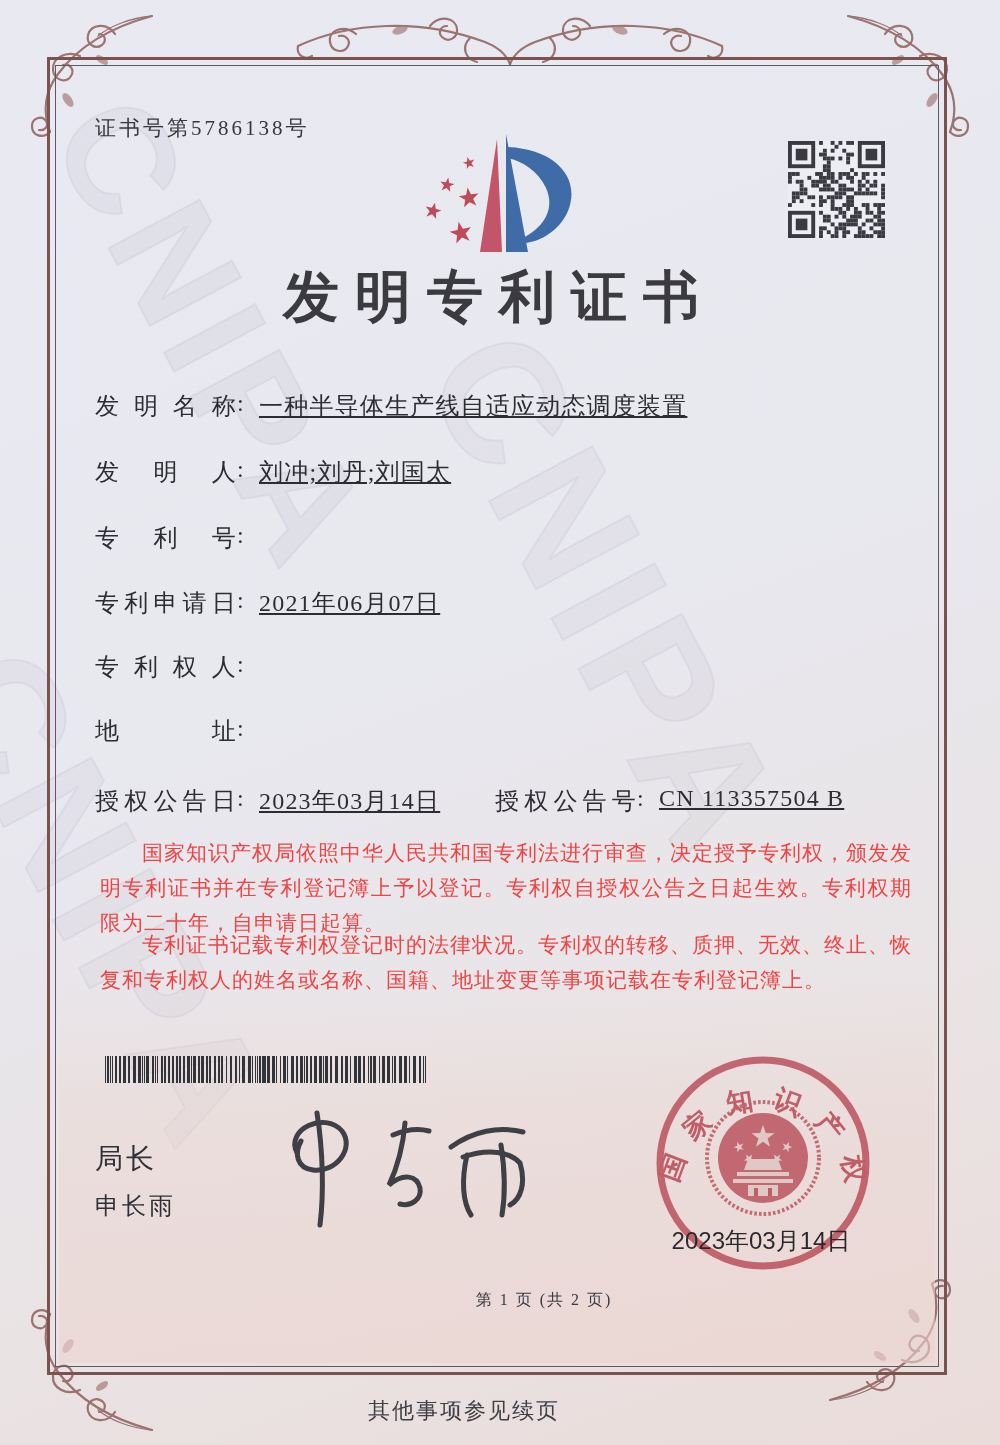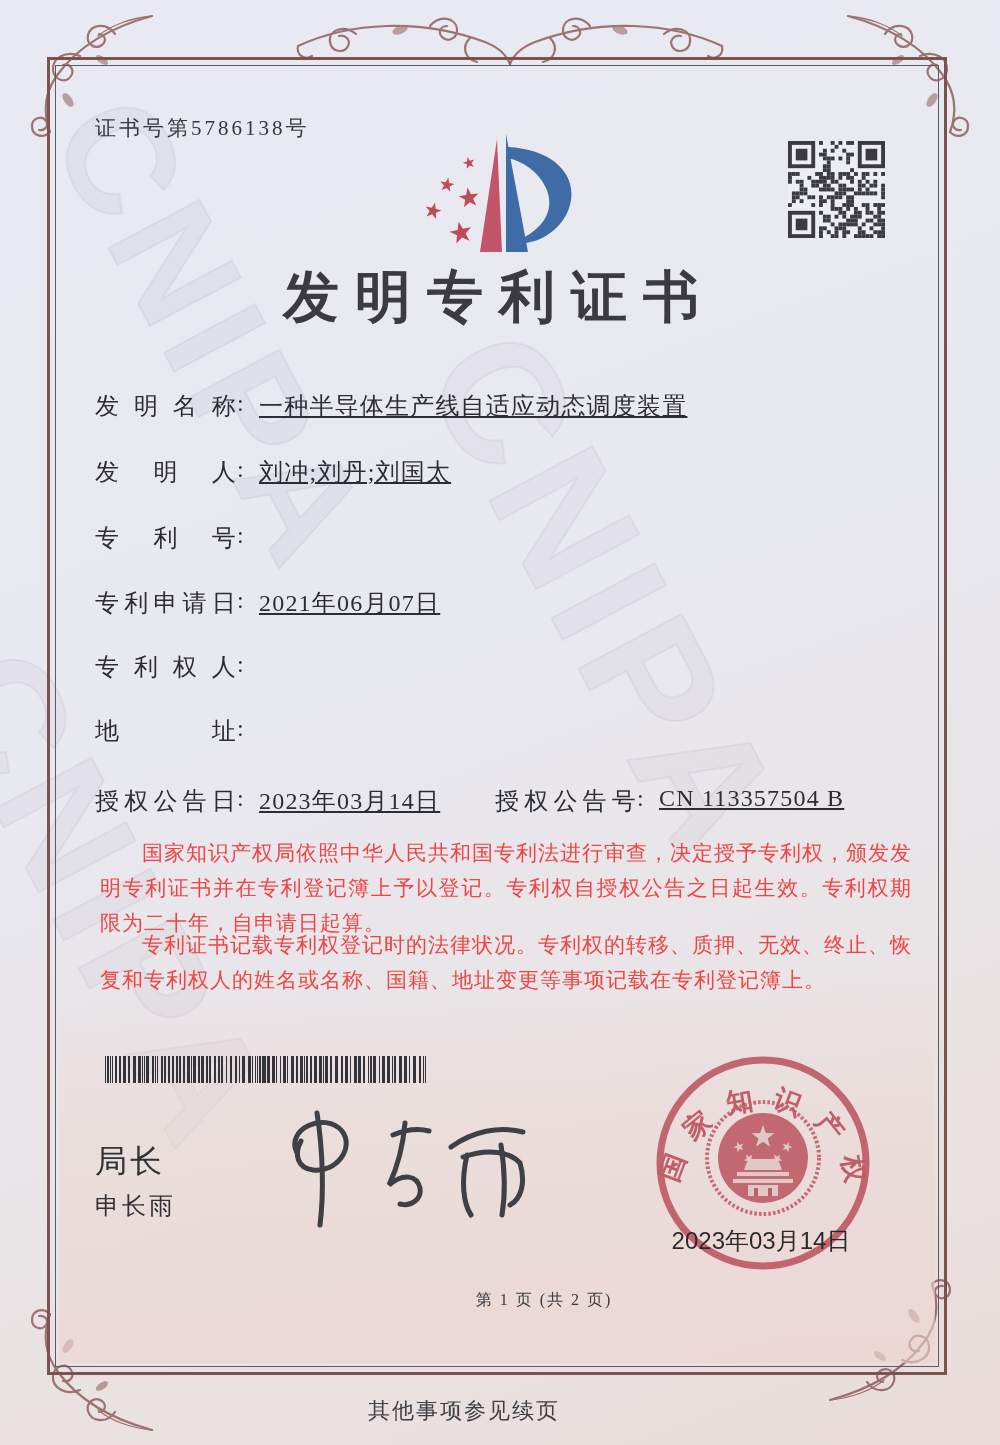--- a/index.html
+++ b/index.html
@@ -40,21 +40,21 @@
   .colon{display:inline-block;width:16px;}
   .val{margin-left:6px;text-decoration:underline;}
   .val.wide{width:580px;line-height:1.55;}
   .val.fixed{width:236px;}
   
   .para{position:absolute;left:100px;width:812px;font-size:21px;line-height:35px;
     text-indent:2em;text-align:justify;letter-spacing:1px;color:#ef4444;}
   
   .barcode{left:105px;top:1056px;width:326px;height:27px;}
   
-  .sig-role{left:95px;top:1140px;font-size:32px;letter-spacing:3px;color:#303036;}
+  .sig-role{left:95px;top:1140px;font-size:28px;letter-spacing:3px;color:#303036;}
   .sig-name{left:95px;top:1190px;font-size:24px;letter-spacing:3px;color:#303036;}
   .sig-script{left:255px;top:1095px;}
   
   .seal{left:648px;top:1048px;width:230px;height:230px;mix-blend-mode:multiply;opacity:.93;}
   
   .page-no{left:0;top:1290px;width:1000px;text-align:center;font-size:16px;letter-spacing:2px;color:#3a3a40;padding-left:44px;}
   .note{left:0;top:1396px;width:928px;text-align:center;font-size:22px;letter-spacing:2px;color:#3f3f46;}
 </style>
 </head>
 <body>

